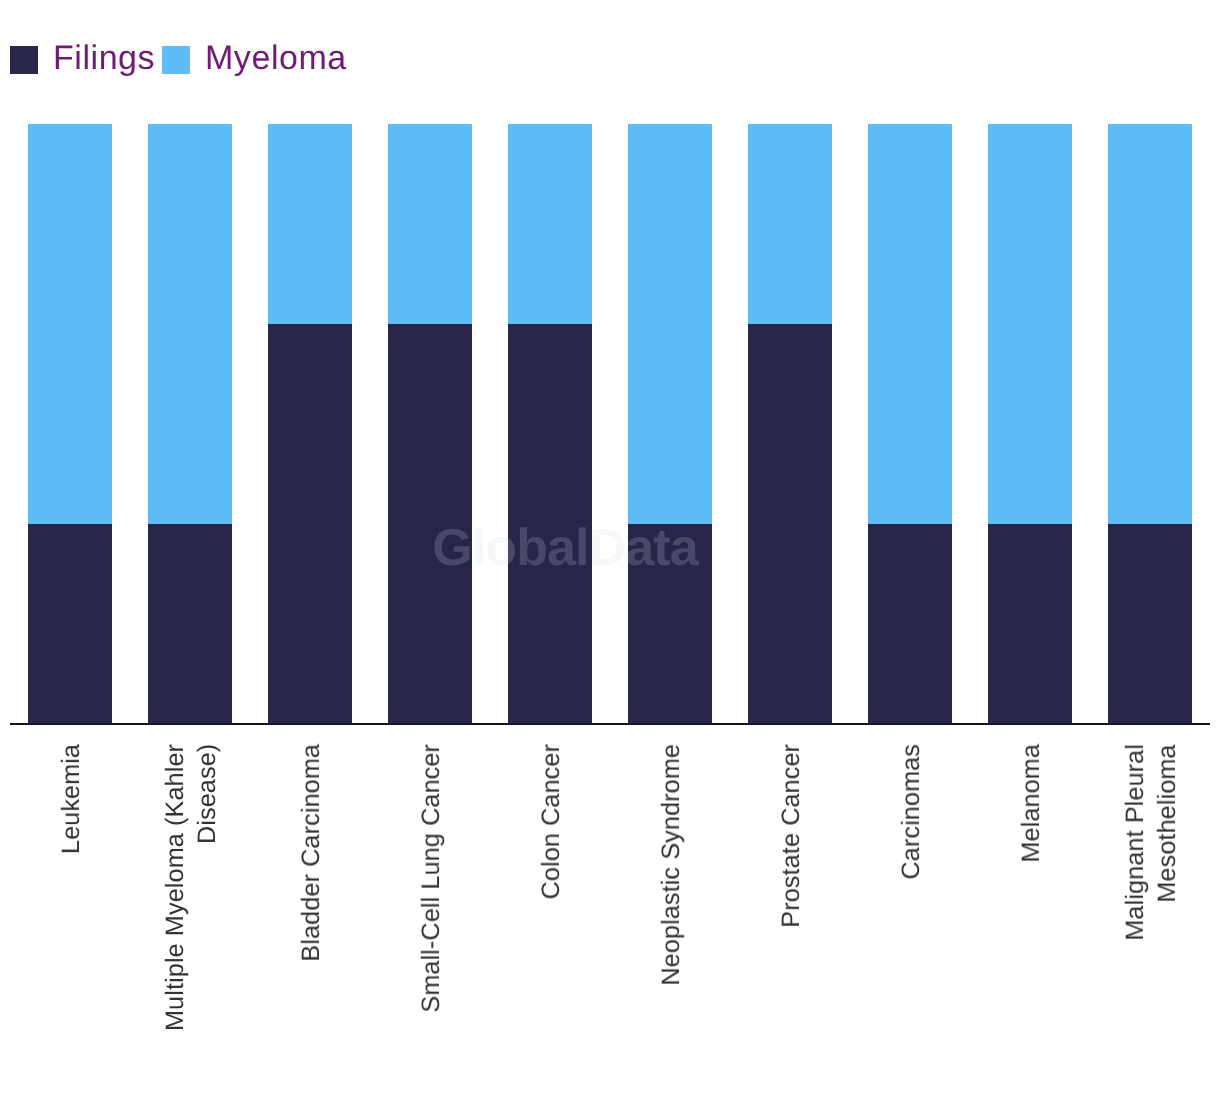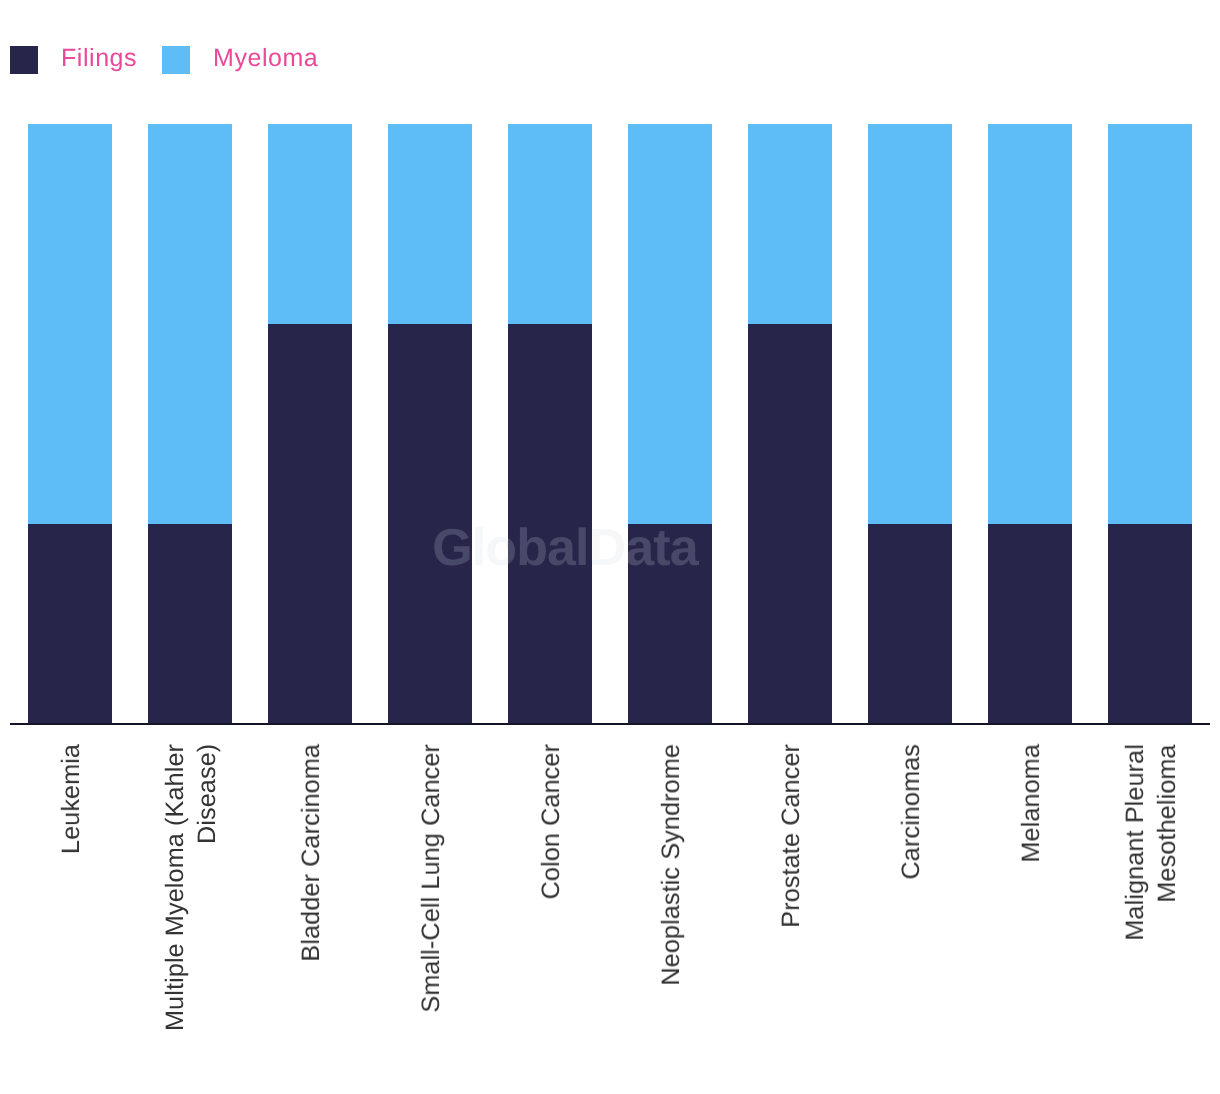--- a/index.html
+++ b/index.html
@@ -15,23 +15,23 @@
   .chart-root{position:relative;width:1220px;height:1094px;overflow:hidden;}
 
   
   .legend{position:absolute;left:0;top:0;height:120px;width:1220px;}
   .legend-item{position:absolute;top:46px;display:flex;align-items:center;height:28px;}
   .legend-item-filings{left:10px;}
   .legend-item-grants{left:162px;}
   .legend-swatch{width:28px;height:28px;display:block;box-sizing:border-box;}
   .legend-label{
     display:inline-block;
-    font-size:25px;line-height:28px;color:#ec4899;white-space:nowrap;
+    font-size:34px;line-height:28px;color:#701a75;white-space:nowrap;
     will-change:transform;opacity:0.999;
-    margin-left:23px;letter-spacing:0.55px;
+    margin-left:15px;letter-spacing:0.55px;
     position:relative;top:-2px;
   }
 
   
   .plot{position:absolute;left:0;top:0;width:1220px;height:1094px;}
   .bar{position:absolute;width:84px;top:124px;height:600px;}
   .seg{position:absolute;left:0;width:100%;}
   .seg-grants{background:#5EBDF7;top:0;}
   .seg-filings{background:#272549;bottom:0;}
 

